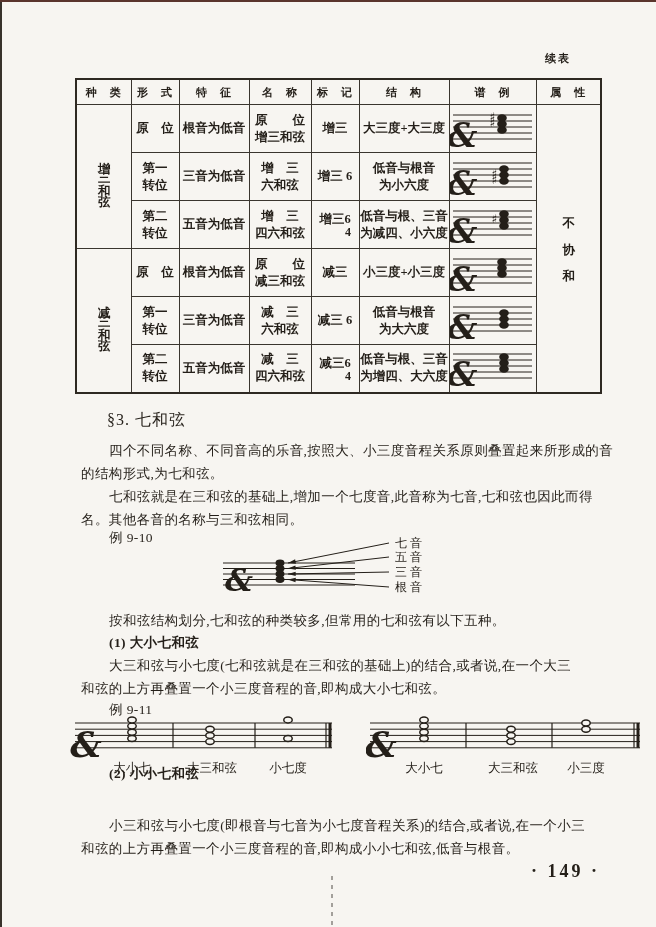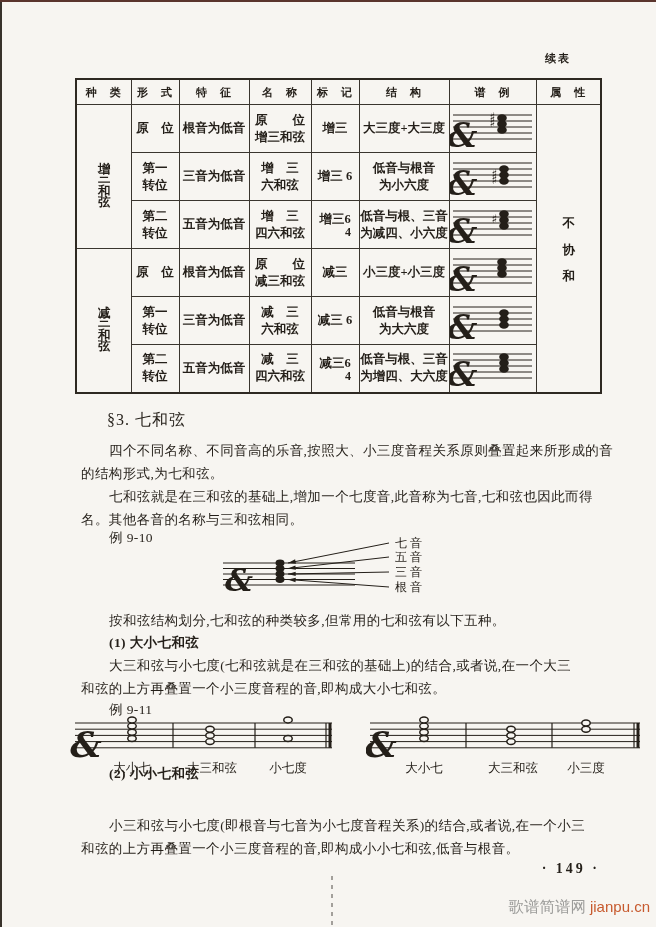--- a/index.html
+++ b/index.html
@@ -32,21 +32,21 @@
   .scorecell svg{display:block;margin:0 auto;}
 
   
   .textcol{position:absolute;left:75px;top:0;width:540px;}
   .line{position:absolute;left:0;white-space:nowrap;font-size:13.5px;line-height:20px;letter-spacing:.4px;margin-left:6px;}
   .line.indent{padding-left:28px;}
   .line.bold{font-weight:bold;}
   .sec-heading{position:absolute;left:32px;white-space:nowrap;font-size:16px;font-weight:normal;letter-spacing:1px;}
 
   .fig{position:absolute;}
-  .pagenum{position:absolute;left:75px;top:861px;width:525px;text-align:right;font-size:14px;font-weight:bold;letter-spacing:3px;}
+  .pagenum{position:absolute;left:75px;top:861px;width:525px;text-align:right;font-size:18px;font-weight:bold;letter-spacing:3px;}
   .watermark{position:absolute;right:6px;top:897px;font-size:15.5px;white-space:nowrap;}
   .watermark .wm-gray{color:#9c9c9a;}
   .watermark .wm-url{color:#c75a2e;font-family:"Liberation Sans","DejaVu Sans",sans-serif;font-size:15px;}
 </style>
 </head>
 <body>
 
 <div class="page">
   <div class="edge-left"></div>
   <div class="edge-top"></div>
@@ -364,16 +364,13 @@
         <ellipse cx="220" cy="13.2" rx="4.216" ry="2.976" fill="#f7f5f1" stroke="#241f19" stroke-width="1.5"></ellipse>
         <ellipse cx="220" cy="7" rx="4.216" ry="2.976" fill="#f7f5f1" stroke="#241f19" stroke-width="1.5"></ellipse>
         <text x="58" y="56" font-size="12.5" fill="#241f19" font-family="&quot;Liberation Serif&quot;,&quot;DejaVu Serif&quot;,serif" text-anchor="middle">大小七</text>
         <text x="147" y="56" font-size="12.5" fill="#241f19" font-family="&quot;Liberation Serif&quot;,&quot;DejaVu Serif&quot;,serif" text-anchor="middle">大三和弦</text>
         <text x="220" y="56" font-size="12.5" fill="#241f19" font-family="&quot;Liberation Serif&quot;,&quot;DejaVu Serif&quot;,serif" text-anchor="middle">小三度</text>
       </svg>
   </div>
 
   <div class="pagenum">· 149 ·</div>
 
-  <div class="watermark">
-    <span class="wm-gray">歌谱简谱网 </span><span class="wm-url">jianpu.cn</span>
-  </div>
 </div>
 
 </body></html>

